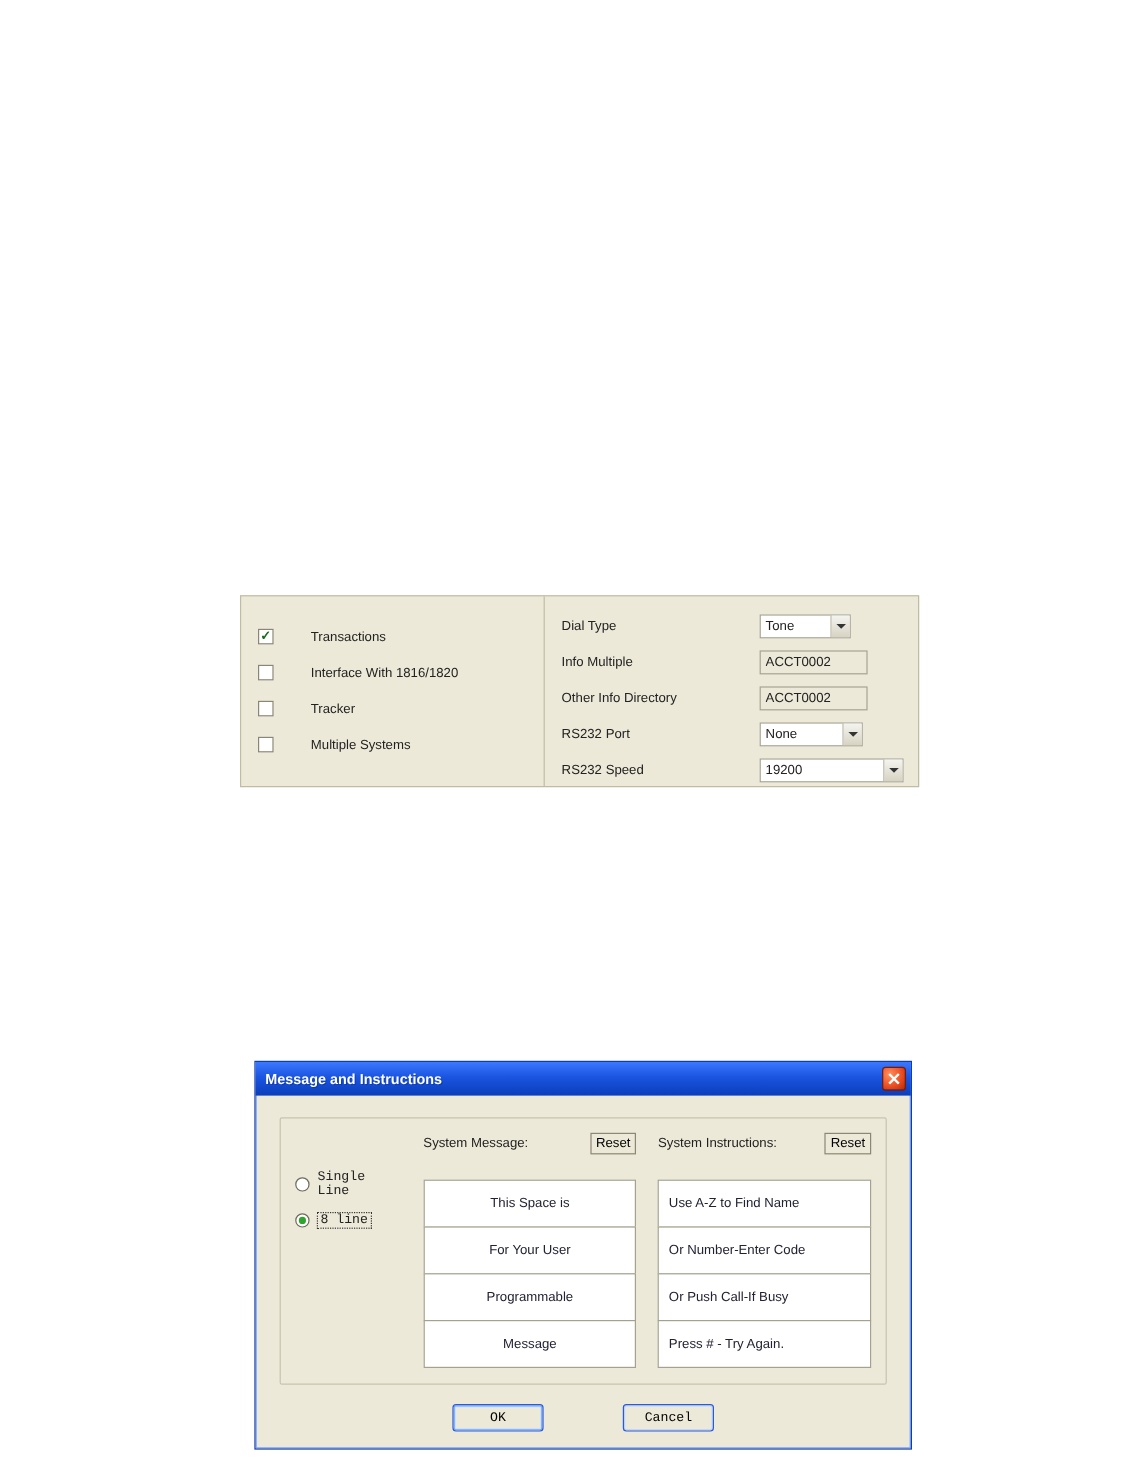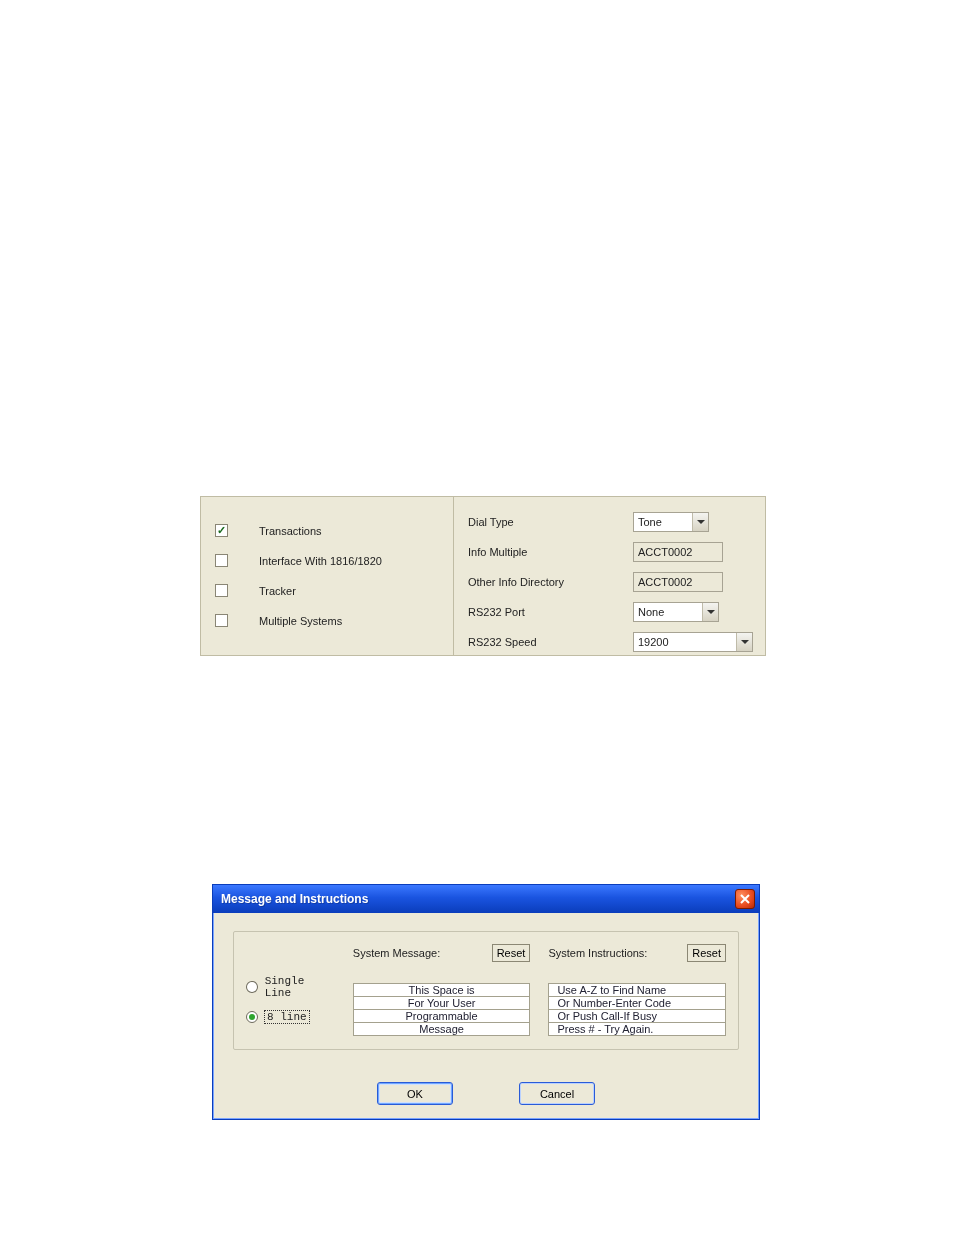--- a/index.html
+++ b/index.html
@@ -201,41 +201,42 @@
     font: inherit;
     font-size: 11px;
     padding: 0 4px;
     height: 18px;
     background: #ece9d8;
     border: 1px solid #8b8774;
     cursor: default;
   }
   .msg-input {
     width: 100%;
-    height: 14px;
+    height: 40px;
     font: inherit;
     font-size: 11px;
     padding: 2px 8px;
     border: 1px solid #a4a18e;
     background: #fff;
     color: #223;
     margin-bottom: -1px;
     display: block;
     text-align: center;
   }
   .instr-col {
     width: 180px;
   }
   .instr-col .msg-input { text-align: left; }
 
   .dialog-buttons {
     display: flex;
     justify-content: center;
     gap: 66px;
-    margin-top: 32px;
+    margin-top: 16px;
+    font-family: Liberation Mono, monospace;
   }
   .xp-btn {
     min-width: 76px;
     height: 23px;
     font: inherit;
     font-size: 11px;
     background: #ece9d8;
     border: 1px solid #2a5bd7;
     border-radius: 3px;
     box-shadow: 0 0 0 1px #b9d1ff inset;

